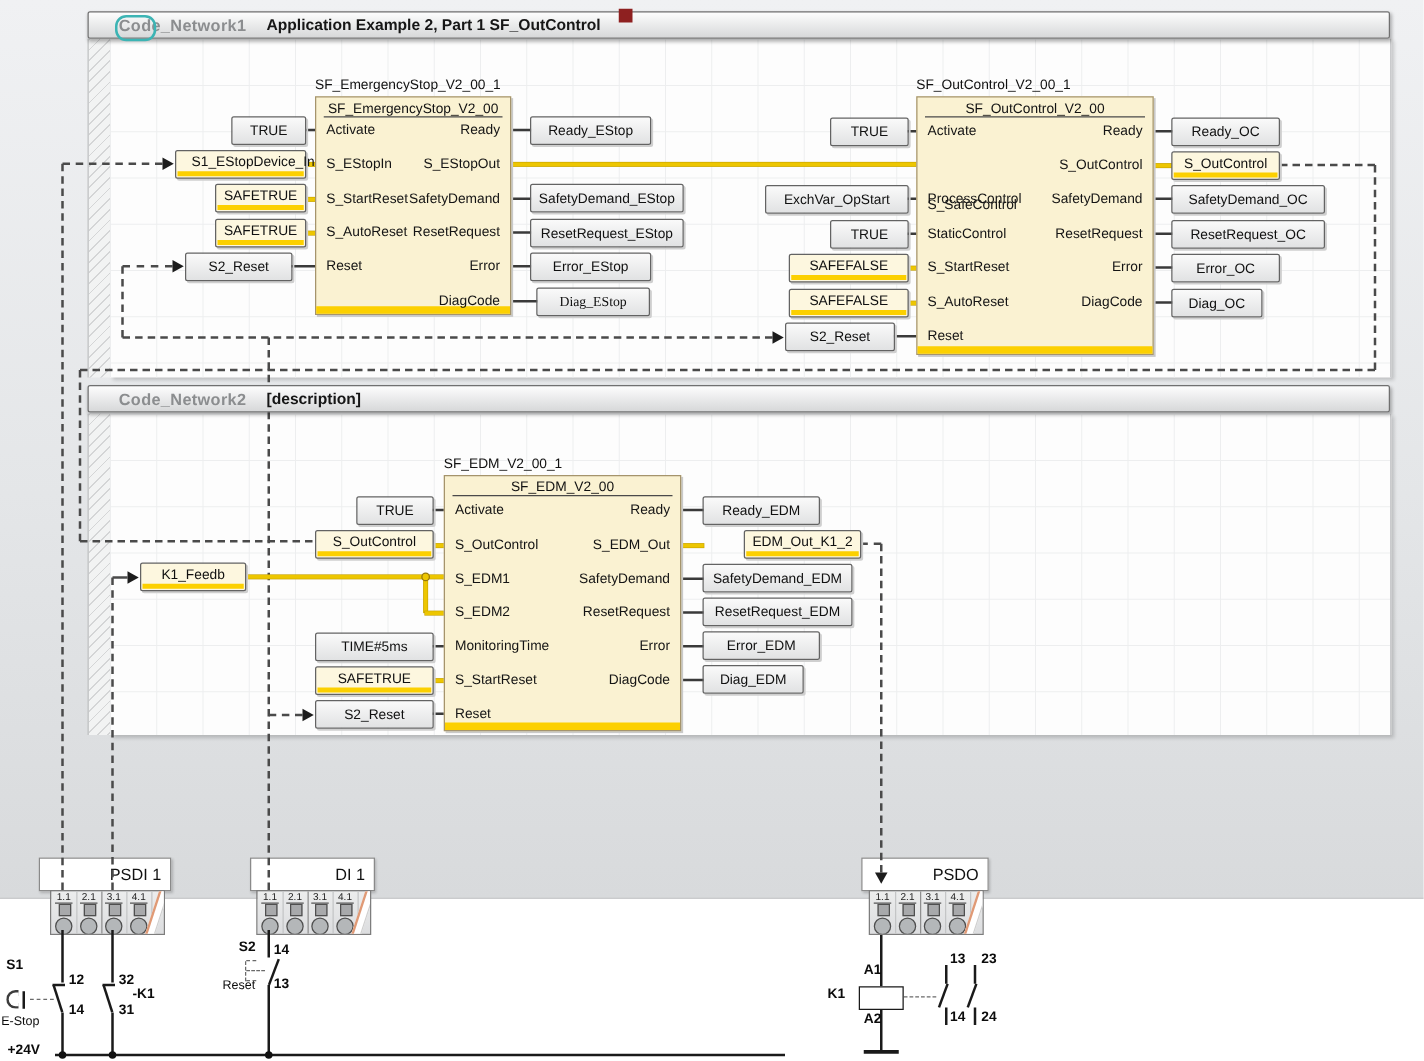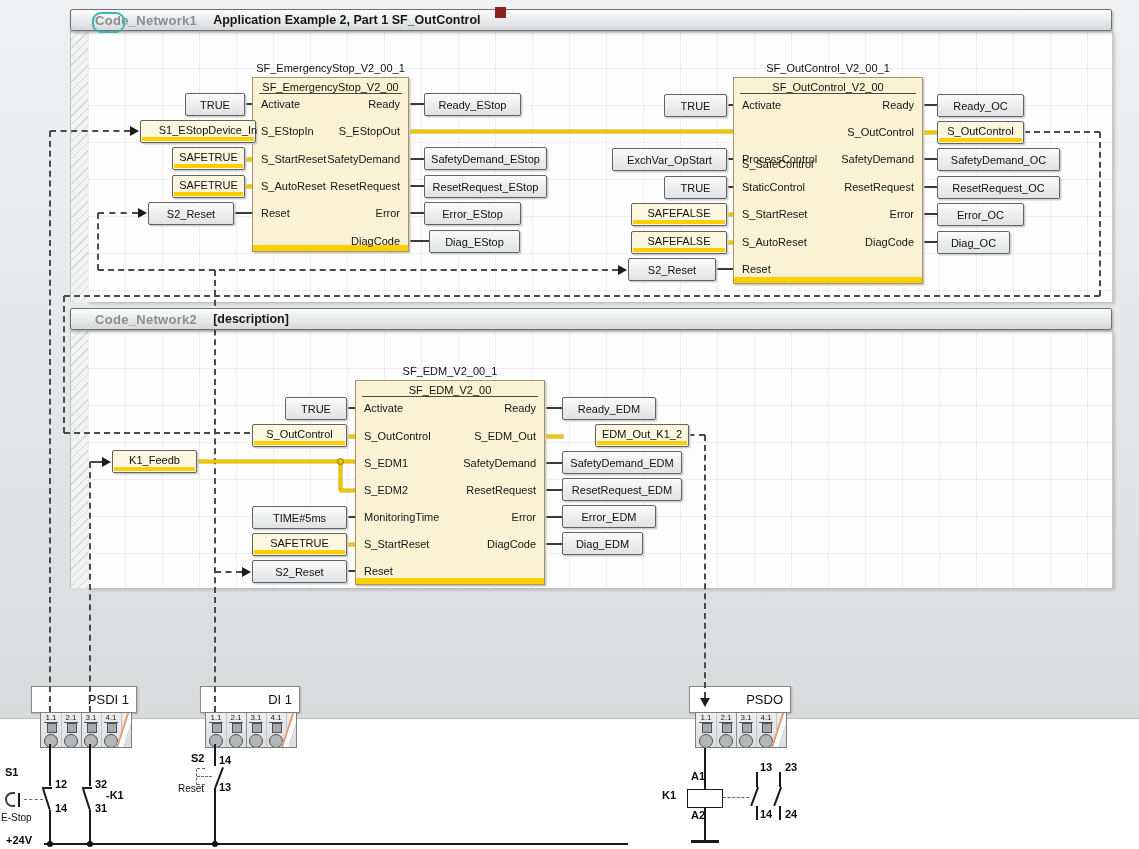--- a/index.html
+++ b/index.html
@@ -62,21 +62,21 @@
     position:absolute;background:#faf2d2;border:1px solid #a5946c;
     box-shadow:1.5px 1.5px 0 #c9c9c9;z-index:4;box-sizing:border-box;
   }
   .fb-strip{position:absolute;left:0;right:0;bottom:0;height:6px;background:#fcd000;}
   .fb-header{
     position:absolute;top:0;left:0;right:0;text-align:center;
     font-size:11px;color:#111;padding:3px 0 0;
     border-bottom:1px solid #4a4a4a;margin:0 6px;
   }
   .fb-name{
-    position:absolute;text-align:center;font-size:11px;color:#111;z-index:4;white-space:nowrap;
+    position:absolute;text-align:left;font-size:11px;color:#111;z-index:4;white-space:nowrap;
   }
   .pin{position:absolute;font-size:11px;color:#141414;white-space:nowrap;z-index:4;}
   .pin.in{left:8px;}
   .pin.out{right:8px;text-align:right;}
   .vbox{
     position:absolute;border:1px solid #636363;border-radius:2px;
     display:flex;align-items:center;justify-content:center;
     font-size:11px;color:#101010;z-index:4;box-sizing:border-box;
     box-shadow:1.5px 1.5px 0 #cfcfcf;white-space:nowrap;
   }
@@ -198,37 +198,37 @@
       <div class="pin out" style="top: 21px;">Ready</div>
       <div class="pin out" style="top: 49px; margin-left: 32px;">S_EDM_Out</div>
       <div class="pin out" style="top: 76px;">SafetyDemand</div>
       <div class="pin out" style="top: 103px;">ResetRequest</div>
       <div class="pin out" style="top: 130px;">Error</div>
       <div class="pin out" style="top: 157px;">DiagCode</div>
     </div>
     <div class="seg std" style="left: 244px; top: 103px; width: 9px; height: 2px;"></div>
     <div class="vbox std" style="left: 185px; top: 93px; width: 60px; height: 23px;">TRUE</div>
     <div class="seg safe" style="left: 244px; top: 129.5px; width: 9px; height: 3px;"></div>
-    <div class="vbox safe" style="left: 140px; top: 120px; width: 116px; height: 23px; padding-left: 20px;">S1_EStopDevice_In</div>
+    <div class="vbox safe" style="left: 140px; top: 120px; width: 105px; height: 23px; padding-left: 20px;">S1_EStopDevice_In</div>
     <div class="seg safe" style="left: 244px; top: 157.5px; width: 9px; height: 3px;"></div>
     <div class="vbox safe" style="left: 172px; top: 147px; width: 73px; height: 23px;">SAFETRUE</div>
     <div class="seg safe" style="left: 244px; top: 184.5px; width: 9px; height: 3px;"></div>
     <div class="vbox safe" style="left: 172px; top: 175px; width: 73px; height: 23px;">SAFETRUE</div>
     <div class="seg std" style="left: 233px; top: 212px; width: 20px; height: 2px;"></div>
     <div class="vbox std" style="left: 148px; top: 202px; width: 86px; height: 23px;">S2_Reset</div>
     <div class="seg std" style="left: 408px; top: 103px; width: 17px; height: 2px;"></div>
     <div class="vbox std" style="left: 424px; top: 93px; width: 97px; height: 23px;">Ready_EStop</div>
     <div class="seg std" style="left: 408px; top: 158px; width: 17px; height: 2px;"></div>
     <div class="vbox std" style="left: 424px; top: 147px; width: 123px; height: 23px;">SafetyDemand_EStop</div>
     <div class="seg std" style="left: 408px; top: 185px; width: 17px; height: 2px;"></div>
     <div class="vbox std" style="left: 424px; top: 175px; width: 123px; height: 23px;">ResetRequest_EStop</div>
     <div class="seg std" style="left: 408px; top: 212px; width: 17px; height: 2px;"></div>
     <div class="vbox std" style="left: 424px; top: 202px; width: 97px; height: 23px;">Error_EStop</div>
     <div class="seg std" style="left: 408px; top: 240px; width: 22px; height: 2px;"></div>
-    <div class="vbox std" style="left: 429px; top: 230px; width: 91px; height: 23px;">Diag_EStop</div>
+    <div class="vbox std" style="left: 429px; top: 230px; width: 91px; height: 23px; font-family: Liberation Serif, serif;">Diag_EStop</div>
     <div class="seg std" style="left: 726px; top: 104px; width: 8px; height: 2px;"></div>
     <div class="vbox std" style="left: 664px; top: 94px; width: 63px; height: 23px;">TRUE</div>
     <div class="seg std" style="left: 726px; top: 158px; width: 8px; height: 2px;"></div>
     <div class="vbox std" style="left: 612px; top: 148px; width: 115px; height: 23px;">ExchVar_OpStart</div>
     <div class="seg std" style="left: 726px; top: 186px; width: 8px; height: 2px;"></div>
     <div class="vbox std" style="left: 664px; top: 176px; width: 63px; height: 23px;">TRUE</div>
     <div class="seg safe" style="left: 726px; top: 212.5px; width: 8px; height: 3px;"></div>
     <div class="vbox safe" style="left: 631px; top: 203px; width: 96px; height: 23px;">SAFEFALSE</div>
     <div class="seg safe" style="left: 726px; top: 240.5px; width: 8px; height: 3px;"></div>
     <div class="vbox safe" style="left: 631px; top: 231px; width: 96px; height: 23px;">SAFEFALSE</div>

